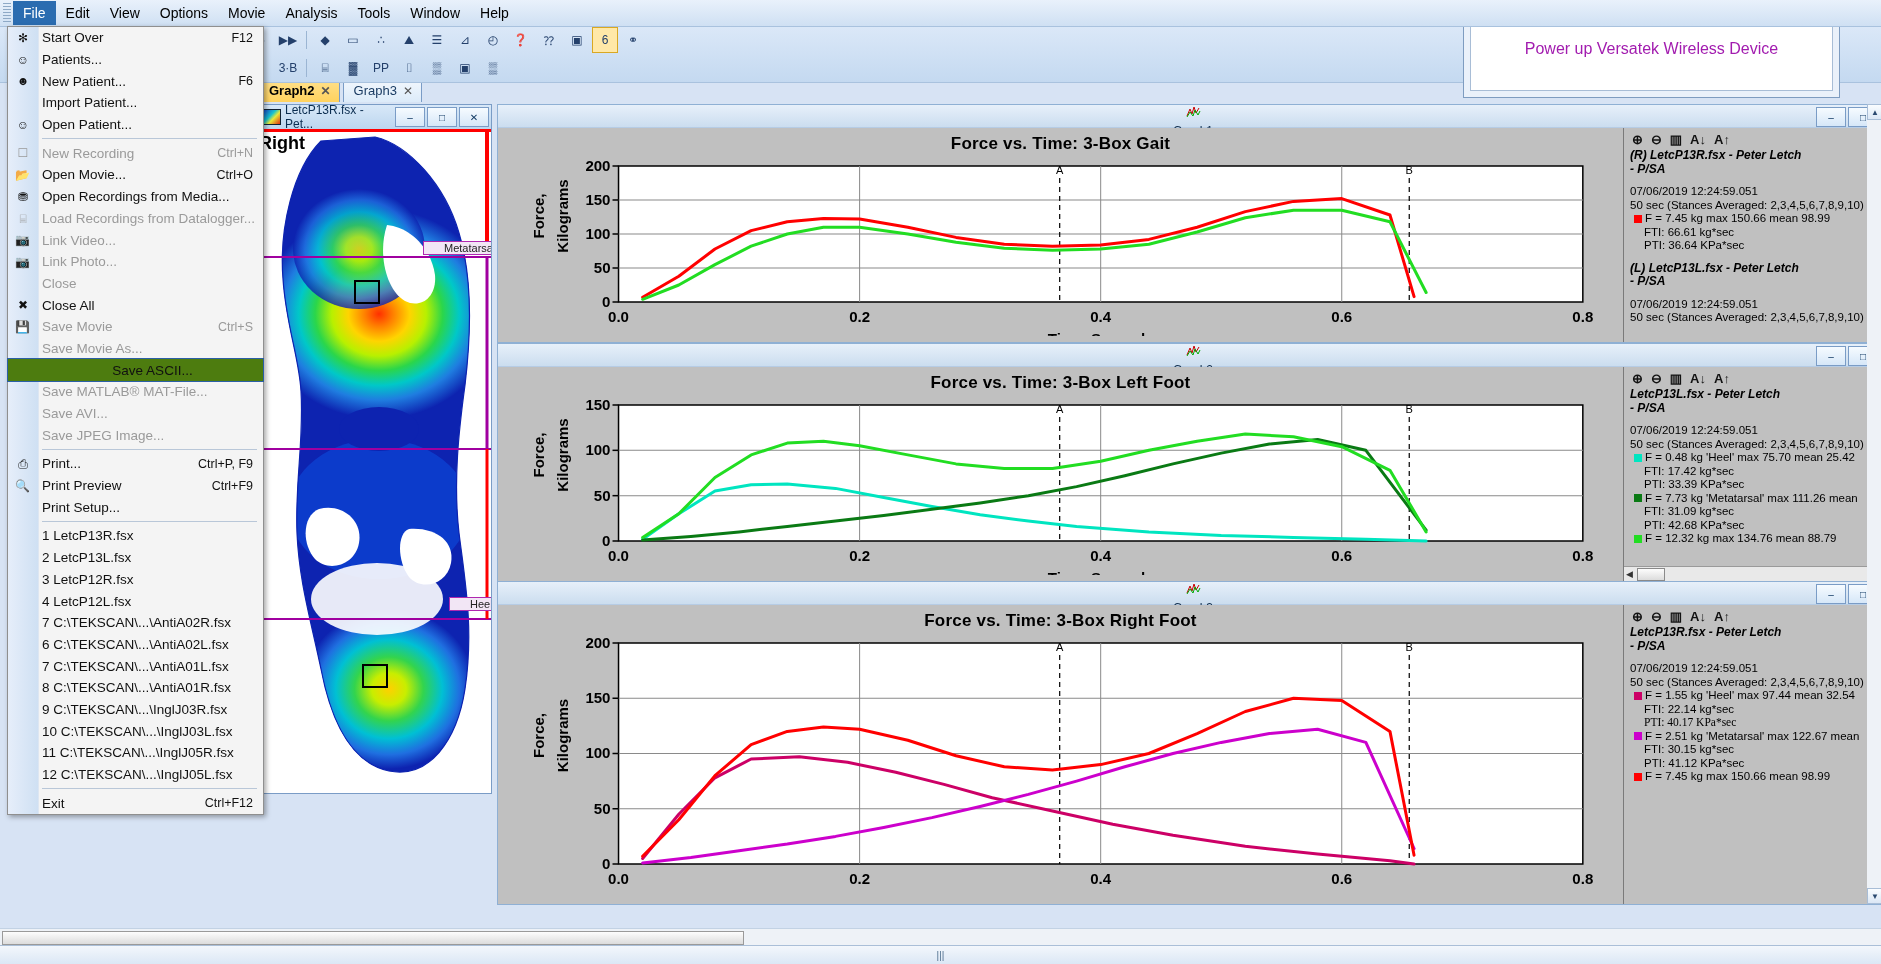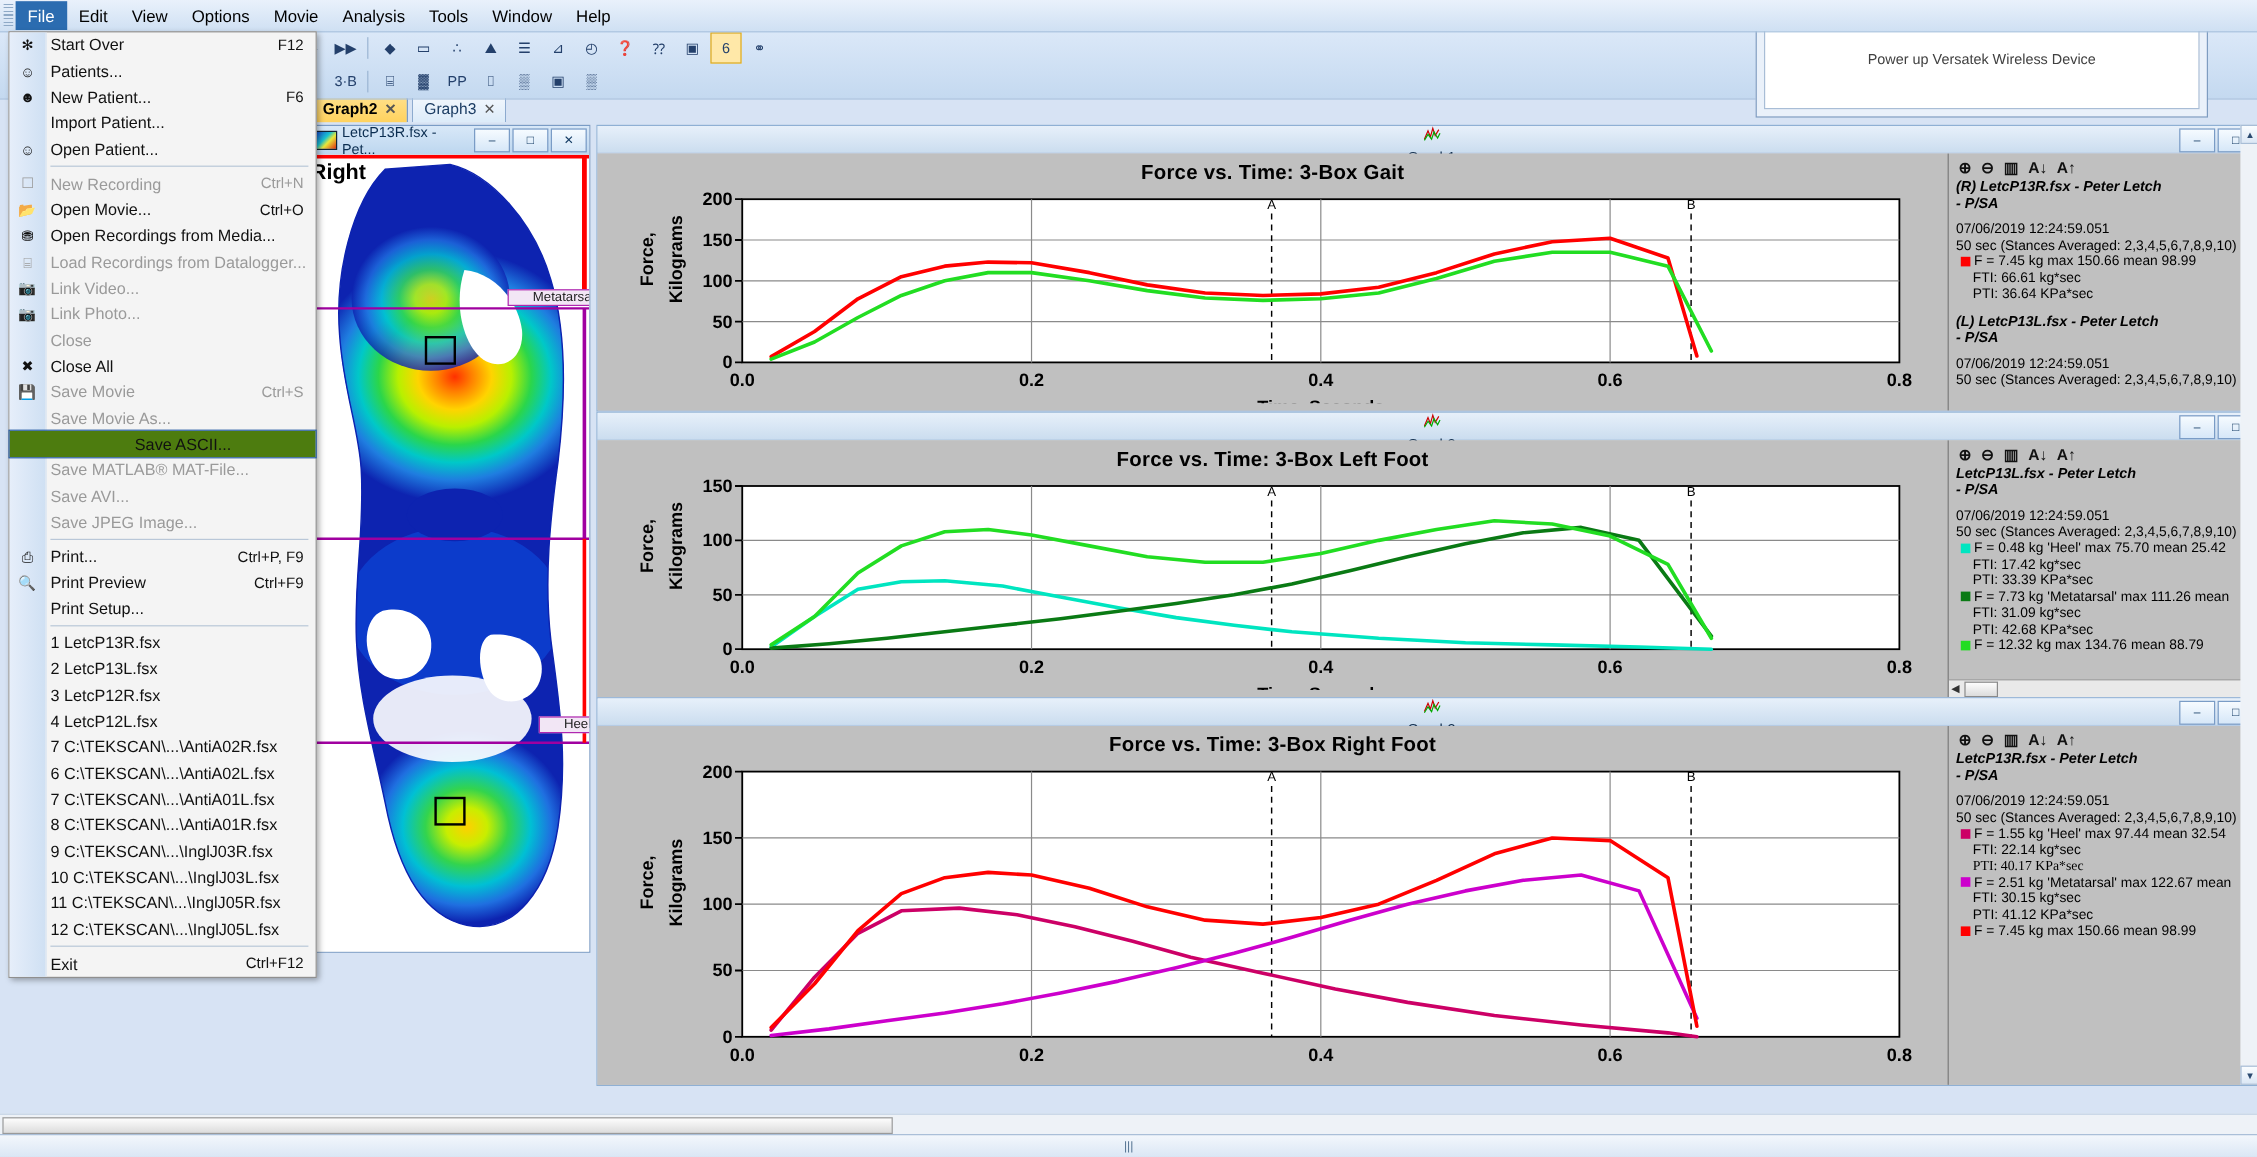--- a/index.html
+++ b/index.html
@@ -75,21 +75,21 @@
   
   .axlbl{font-family:"Liberation Sans",sans-serif;font-size:15px;font-weight:bold;fill:#000;}
   .tick{font-family:"Liberation Sans",sans-serif;font-size:15px;font-weight:bold;fill:#000;}
   .cursorlbl{font-family:"Liberation Sans",sans-serif;font-size:11px;fill:#000;}
   
   #wireless{position:absolute;left:1463px;top:-12px;width:375px;height:108px;
     background:#eaf1fa;border:1px solid #7e9cc0;z-index:30;}
   #wireless .wtitle{height:16px;background:linear-gradient(#e3eefb,#c9dcf1);font-size:12px;
      color:#12365d;padding:0 6px;overflow:hidden;}
   #wireless .wbody{position:absolute;left:6px;right:6px;top:18px;bottom:6px;background:#fff;
-     border:1px solid #a8bdd6;display:flex;align-items:center;justify-content:center;font-size:12px;color:#404040;}
+     border:1px solid #a8bdd6;display:flex;align-items:center;justify-content:center;font-size:16px;color:#a21caf;}
   
   #filemenu{position:absolute;left:7px;top:26px;width:255px;background:#f4f4f4;
     border:1px solid #8f8f8f;box-shadow:2px 2px 5px rgba(0,0,0,.35);z-index:60;}
   #filemenu .gutter{position:absolute;left:0;top:0;bottom:0;width:30px;
     background:linear-gradient(90deg,#e6eefa,#cfe0f3);border-right:1px solid #dde6f2;}
   .mi{position:relative;height:21.7px;display:flex;align-items:center;padding-left:34px;font-size:13.5px;color:#111;}
   .mi.dis{color:#9a9a9a;}
   .mi.hl{background:#4d7c0f;outline:1px solid #2b5fa6;justify-content:center;}
   .mi .ic{position:absolute;left:6px;top:3px;width:18px;height:16px;font-size:12px;
      display:flex;align-items:center;justify-content:center;}

